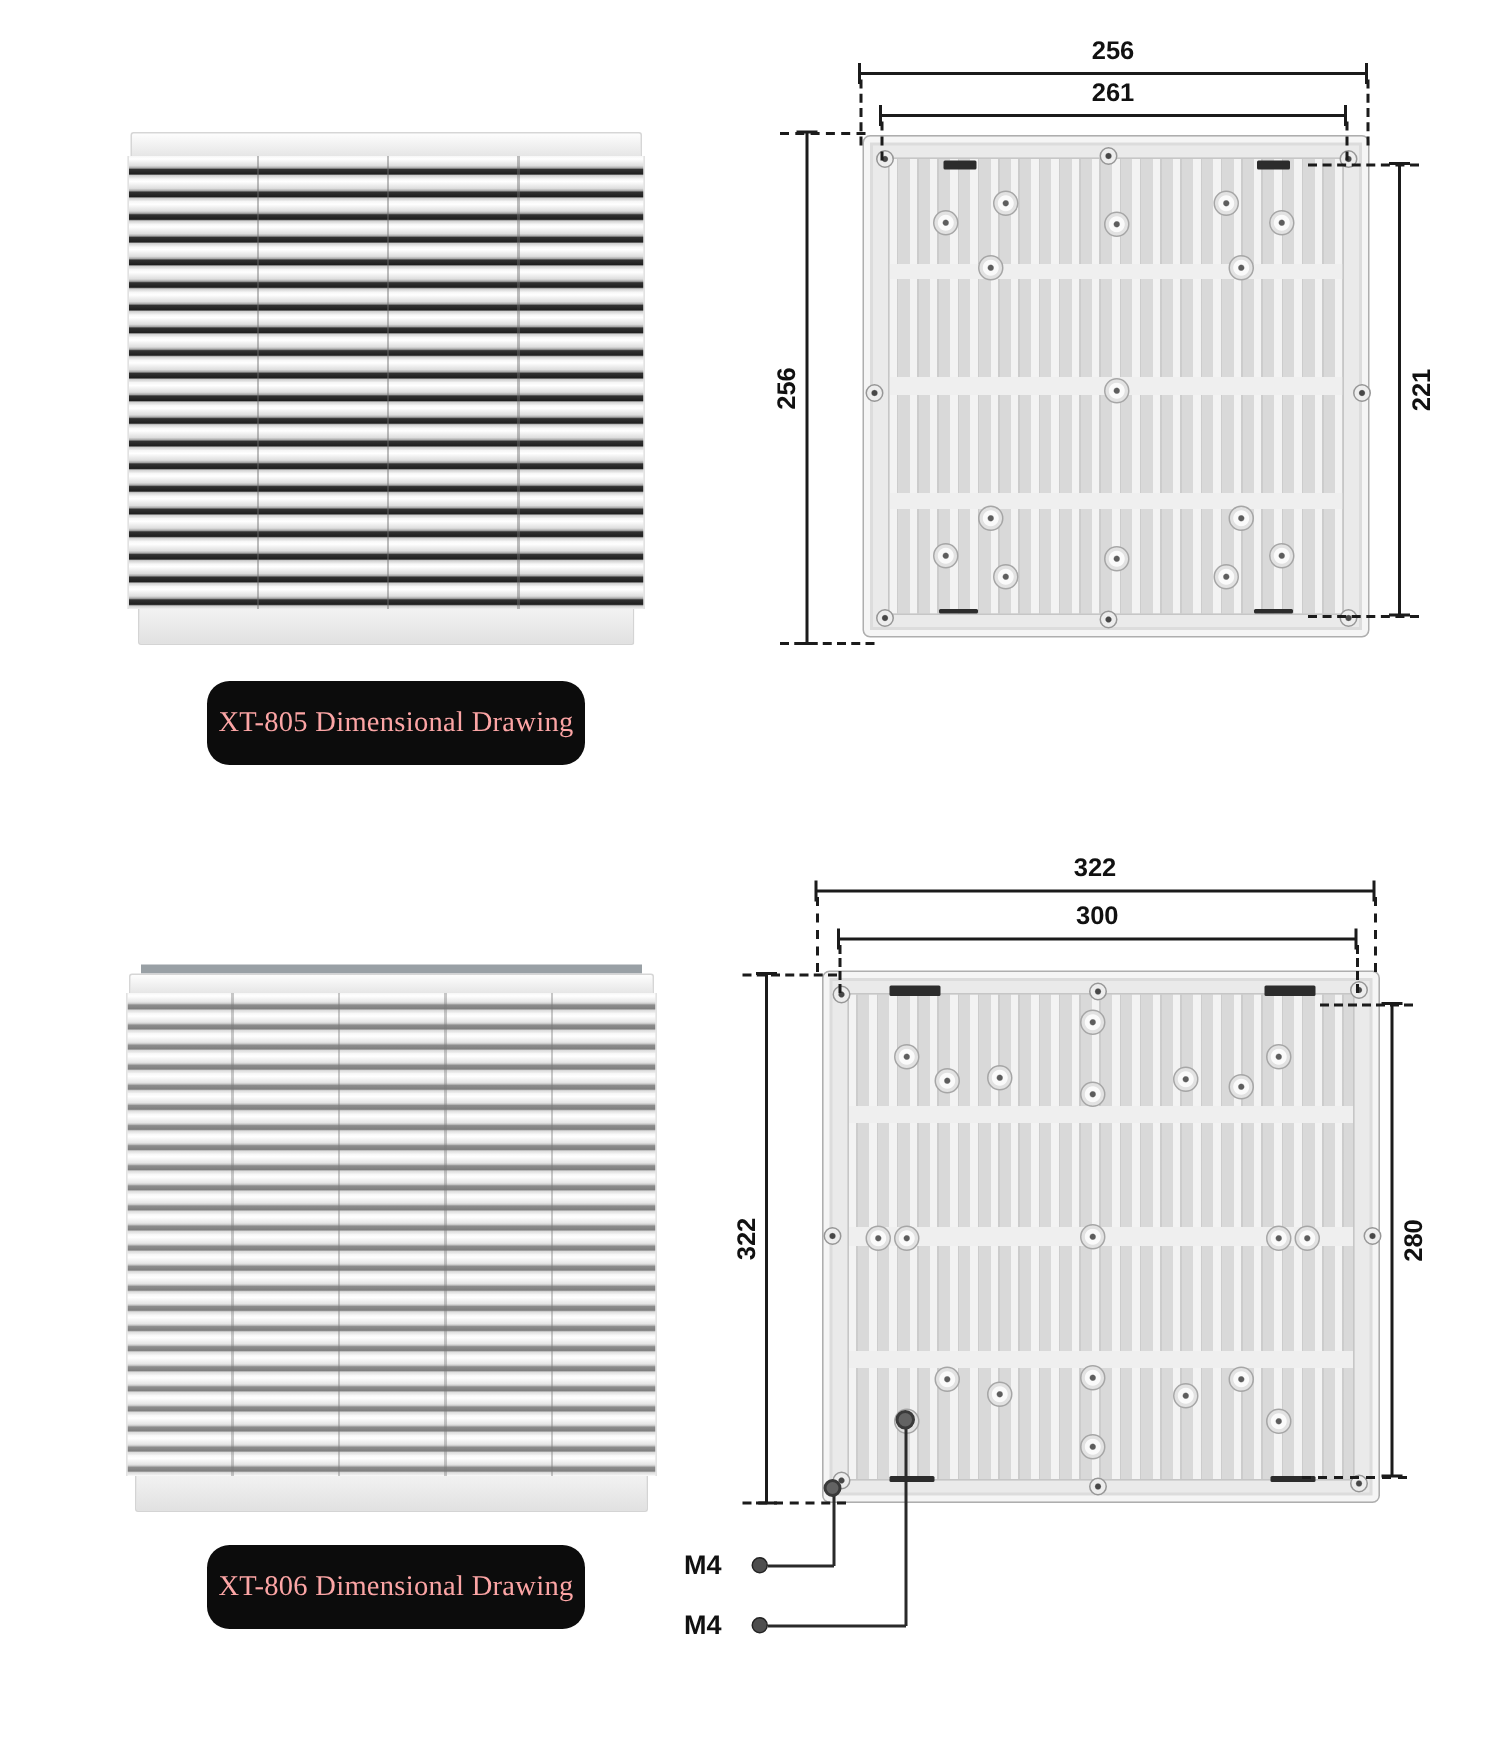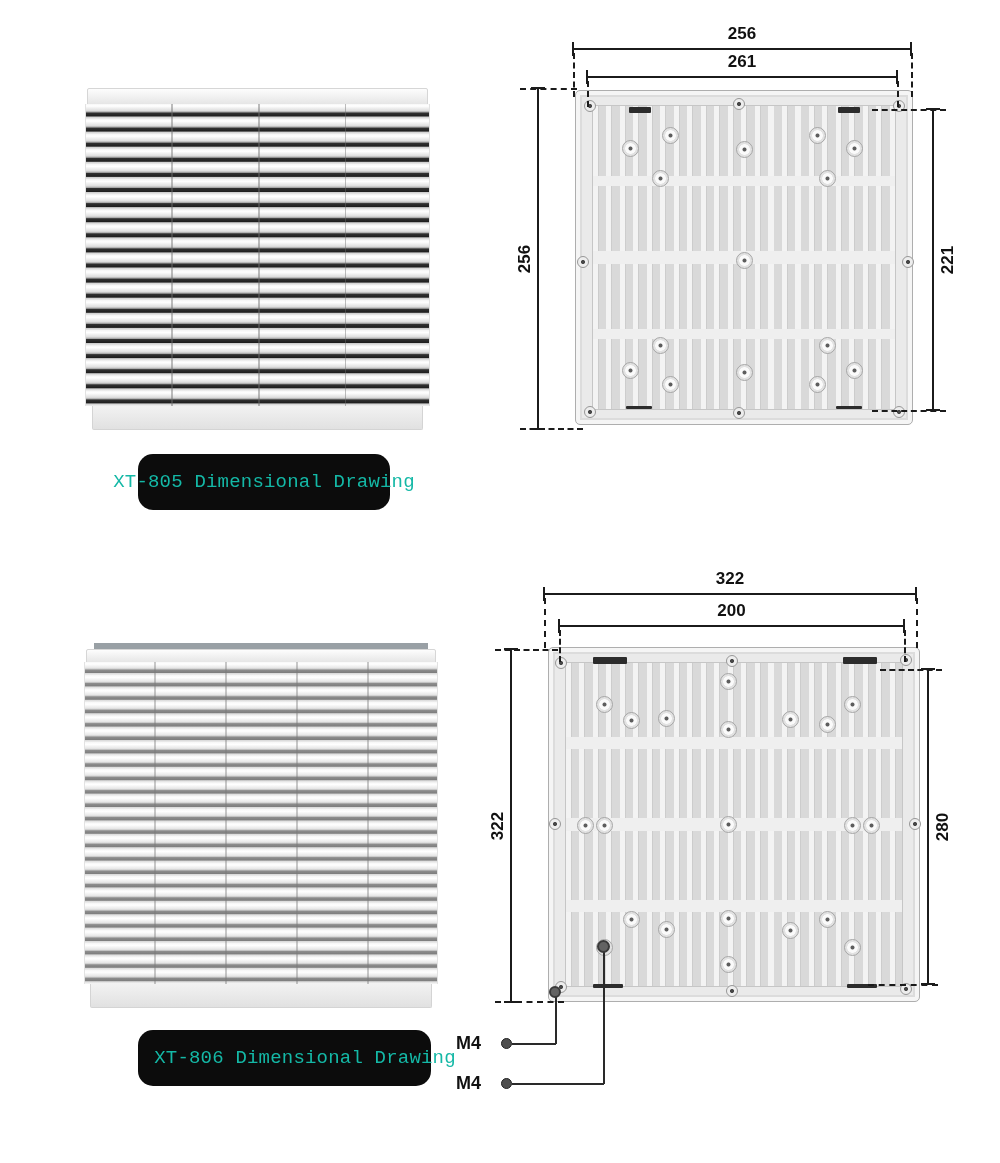--- a/index.html
+++ b/index.html
@@ -53,22 +53,22 @@
 
   
   .m4-text{position:absolute;font-weight:bold;font-size:18px;color:#111;white-space:nowrap;}
   .m4-dot{position:absolute;width:9px;height:9px;border-radius:50%;background:#4e4e4e;border:1px solid #232323;}
   .leader-h{position:absolute;height:0;border-top:2px solid #2a2a2a;}
   .leader-v{position:absolute;width:0;border-left:2px solid #2a2a2a;}
   .leader-hole{position:absolute;border-radius:50%;background:#636363;border:2px solid #3a3a3a;}
 
   
   .pill{position:absolute;background:#0c0c0c;border-radius:15px;display:flex;align-items:center;justify-content:center;}
-  .pill span{color:#14b8a6;font-size:19px;letter-spacing:.2px;white-space:nowrap;
-             font-family:Liberation Mono, monospace;}
+  .pill span{color:#fca5a5;font-size:19px;letter-spacing:.2px;white-space:nowrap;
+             font-family:Liberation Serif, serif;}
 </style>
 </head>
 <body>
 
 <div id="canvas">
 
   <div class="photo" style="left:85px;top:88px;width:345px;height:342px;">
     <div class="photo-cap" style="top:0;height:16px;"></div>
     <div class="photo-louvers louvers-805" style="top:16px;height:302px;"></div>
     <div class="photo-plinth" style="top:318px;height:23px;left:7px;right:7px;"></div>
@@ -191,21 +191,21 @@
   <div class="dim dim-h" style="left:544px;top:594px;width:372px;">
     <div class="dim-line-h"></div>
       <div class="tick-l"></div>
       <div class="tick-r"></div>
     <div class="dim-label">322</div>
   </div>
   <div class="dim dim-h" style="left:559px;top:626px;width:345px;">
     <div class="dim-line-h"></div>
       <div class="tick-l"></div>
       <div class="tick-r"></div>
-    <div class="dim-label">200</div>
+    <div class="dim-label">300</div>
   </div>
   <div class="ext-v" style="left:544px;top:598px;height:50px;"></div>
   <div class="ext-v" style="left:916px;top:598px;height:50px;"></div>
   <div class="ext-v" style="left:559px;top:630px;height:32px;"></div>
   <div class="ext-v" style="left:904px;top:630px;height:32px;"></div>
 
   <div class="dim dim-v" style="left:511px;top:649px;height:353px;">
     <div class="dim-line-v"></div>
       <div class="tick-t"></div>
       <div class="tick-b"></div>
@@ -228,17 +228,17 @@
   <div class="leader-h" style="left:512px;top:1043px;width:44px;"></div>
   <div class="leader-v" style="left:555px;top:993px;height:51px;"></div>
   <div class="leader-hole" style="left:549px;top:986px;width:8px;height:8px;"></div>
 
   <div class="m4-text" style="left:456px;top:1073px;">M4</div>
   <div class="m4-dot" style="left:501px;top:1078px;"></div>
   <div class="leader-h" style="left:512px;top:1083px;width:92px;"></div>
   <div class="leader-v" style="left:603px;top:947px;height:137px;"></div>
   <div class="leader-hole" style="left:597px;top:940px;width:9px;height:9px;"></div>
 
-  <div class="pill" style="left:138px;top:1030px;width:252px;height:56px;padding-left:41px;">
+  <div class="pill" style="left:138px;top:1030px;width:252px;height:56px;">
     <span>XT-806 Dimensional Drawing</span>
   </div>
 
 </div>
 
 </body></html>

